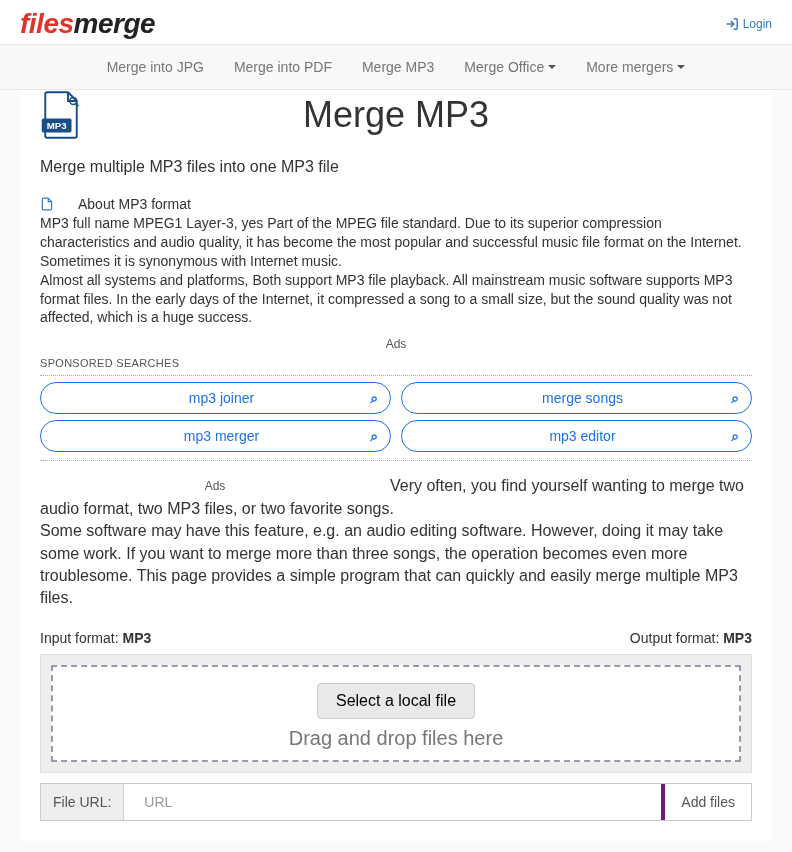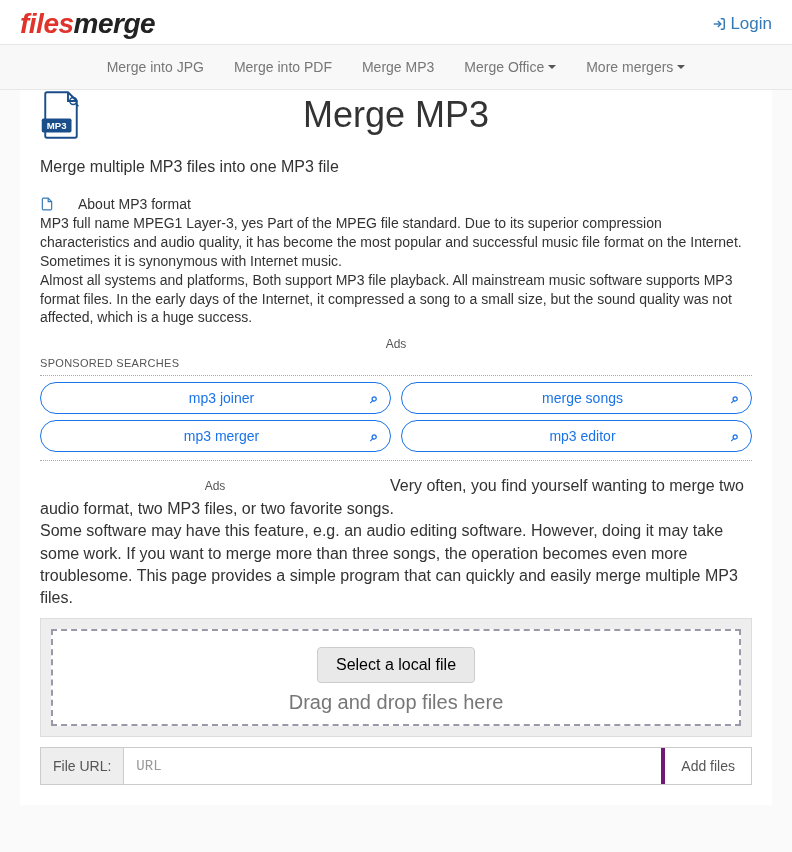--- a/index.html
+++ b/index.html
@@ -2,21 +2,21 @@
 <html><head>
 <meta charset="utf-8">
 <style>
 * { box-sizing: border-box; margin: 0; padding: 0; }
 body { font-family: "Helvetica Neue", Helvetica, Arial, sans-serif; font-size: 14px; color: #333; background: #fafafa; width: 792px; }
 .topbar { background: #fff; display: flex; align-items: center; justify-content: space-between; padding: 8px 20px 4px; }
 .logo-text { font-size: 28px; font-weight: 700; font-style: italic; letter-spacing: -.5px; }
 .logo-files { color: #e0332c; }
 .logo-merge { color: #222; }
 .top-right { display: flex; align-items: center; gap: 10px; }
-.login-link { color: #337ab7; font-size: 17px; display:flex; align-items:center; gap:4px; }
+.login-link { color: #337ab7; font-size: 12px; display:flex; align-items:center; gap:4px; }
 .lang-btn { background: #f5f5f5; border: 1px solid #ccc; border-radius: 4px; padding: 6px 10px; font-size: 14px; display:flex; align-items:center; gap:4px; cursor:pointer; }
 .flag { width:16px; height:11px; background: linear-gradient(to bottom,#b22234 0%,#b22234 8%,#fff 8%,#fff 16%,#b22234 16%,#b22234 24%,#fff 24%,#fff 32%,#b22234 32%,#b22234 40%,#fff 40%,#fff 48%,#b22234 48%,#b22234 56%,#fff 56%,#fff 64%,#b22234 64%,#b22234 72%,#fff 72%,#fff 80%,#b22234 80%); position:relative; display:inline-block; }
 .flag::before{content:"";position:absolute;top:0;left:0;width:7px;height:6px;background:#3c3b6e;}
 .caret { display:inline-block; width:0; height:0; border-left:4px solid transparent; border-right:4px solid transparent; border-top:4px solid #555; vertical-align:middle; }
 .navbar { background: #f8f8f8; border-top:1px solid #e7e7e7; border-bottom:1px solid #e7e7e7; padding: 14px 0; display:flex; justify-content:center; gap: 30px; }
 .nav-link { color:#777; font-size:14px; cursor:pointer; display:flex; align-items:center; gap:4px; }
 .container { background:#fff; margin: 0 20px; padding: 0 20px 20px; }
 .title-row { display:flex; align-items:center; padding-top:0; }
 .mp3-icon { width:42px; }
 .mp3-icon svg { display:block; }
@@ -35,21 +35,21 @@
 .ads2 { float:left; width:350px; text-align:center; font-size:12px; color:#555; padding-top:4px; }
 .para { font-size:16px; color:#333; line-height:1.4; }
 .format-row { display:flex; justify-content:space-between; font-size:14px; color:#333; margin-top:20px; clear:both; }
 .format-row b { font-weight:700; }
 .drop-outer { background:#eee; border:1px solid #ddd; padding:10px; margin-top:8px; }
 .drop-inner { border:2px dashed #99a; background:#fff; padding:16px 0 10px; text-align:center; }
 .select-btn { background:#e9e9e9; border:1px solid #ccc; border-radius:4px; padding:8px 18px; font-size:16px; cursor:pointer; }
 .drag-text { font-size:20px; color:#777; margin-top:8px; }
 .url-row { display:flex; margin-top:10px; border:1px solid #ccc;align-items:center; }
 .url-label { background:#eee; border-right:1px solid #ccc; padding:10px 12px; font-size:14px; color:#555; }
-.url-input { flex:1; border:none; padding:10px 12px; font-size:14px; color:#555; outline:none;font-family:Liberation Mono, monospace; }
+.url-input { flex:1; border:none; padding:10px 20px; font-size:14px; color:#555; outline:none; }
 .url-input::placeholder{color:#999;}
 .add-btn { background:#fff; border:none; border-left:4px solid #701a75; padding:10px 16px; font-size:14px; color:#555; cursor:pointer; }
 .login-icon{width:14px;height:14px;}
 .file-mini-icon{width:14px;height:14px;}
 </style>
 </head>
 <body>
 
 <div class="topbar">
   <div class="logo-text">
@@ -133,20 +133,24 @@
     </div>
   </div>
   <hr class="sponsor-hr">
 
   <div class="midflex">
     <div class="ads2">Ads</div>
     <div class="para">Very often, you find yourself wanting to merge two audio format, two MP3 files, or two favorite songs.</div>
     <div class="para">Some software may have this feature, e.g. an audio editing software. However, doing it may take some work. If you want to merge more than three songs, the operation becomes even more troublesome. This page provides a simple program that can quickly and easily merge multiple MP3 files.</div>
   </div>
 
+  <div class="format-row">
+    <div><span>Input format:</span> <b>MP3</b></div>
+    <div><span>Output format:</span> <b>MP3</b></div>
+  </div>
 
   <div class="drop-outer">
     <div class="drop-inner">
       <button class="select-btn">Select a local file</button>
       <div class="drag-text">Drag and drop files here</div>
     </div>
   </div>
 
   <div class="url-row">
     <div class="url-label">File URL:</div>

